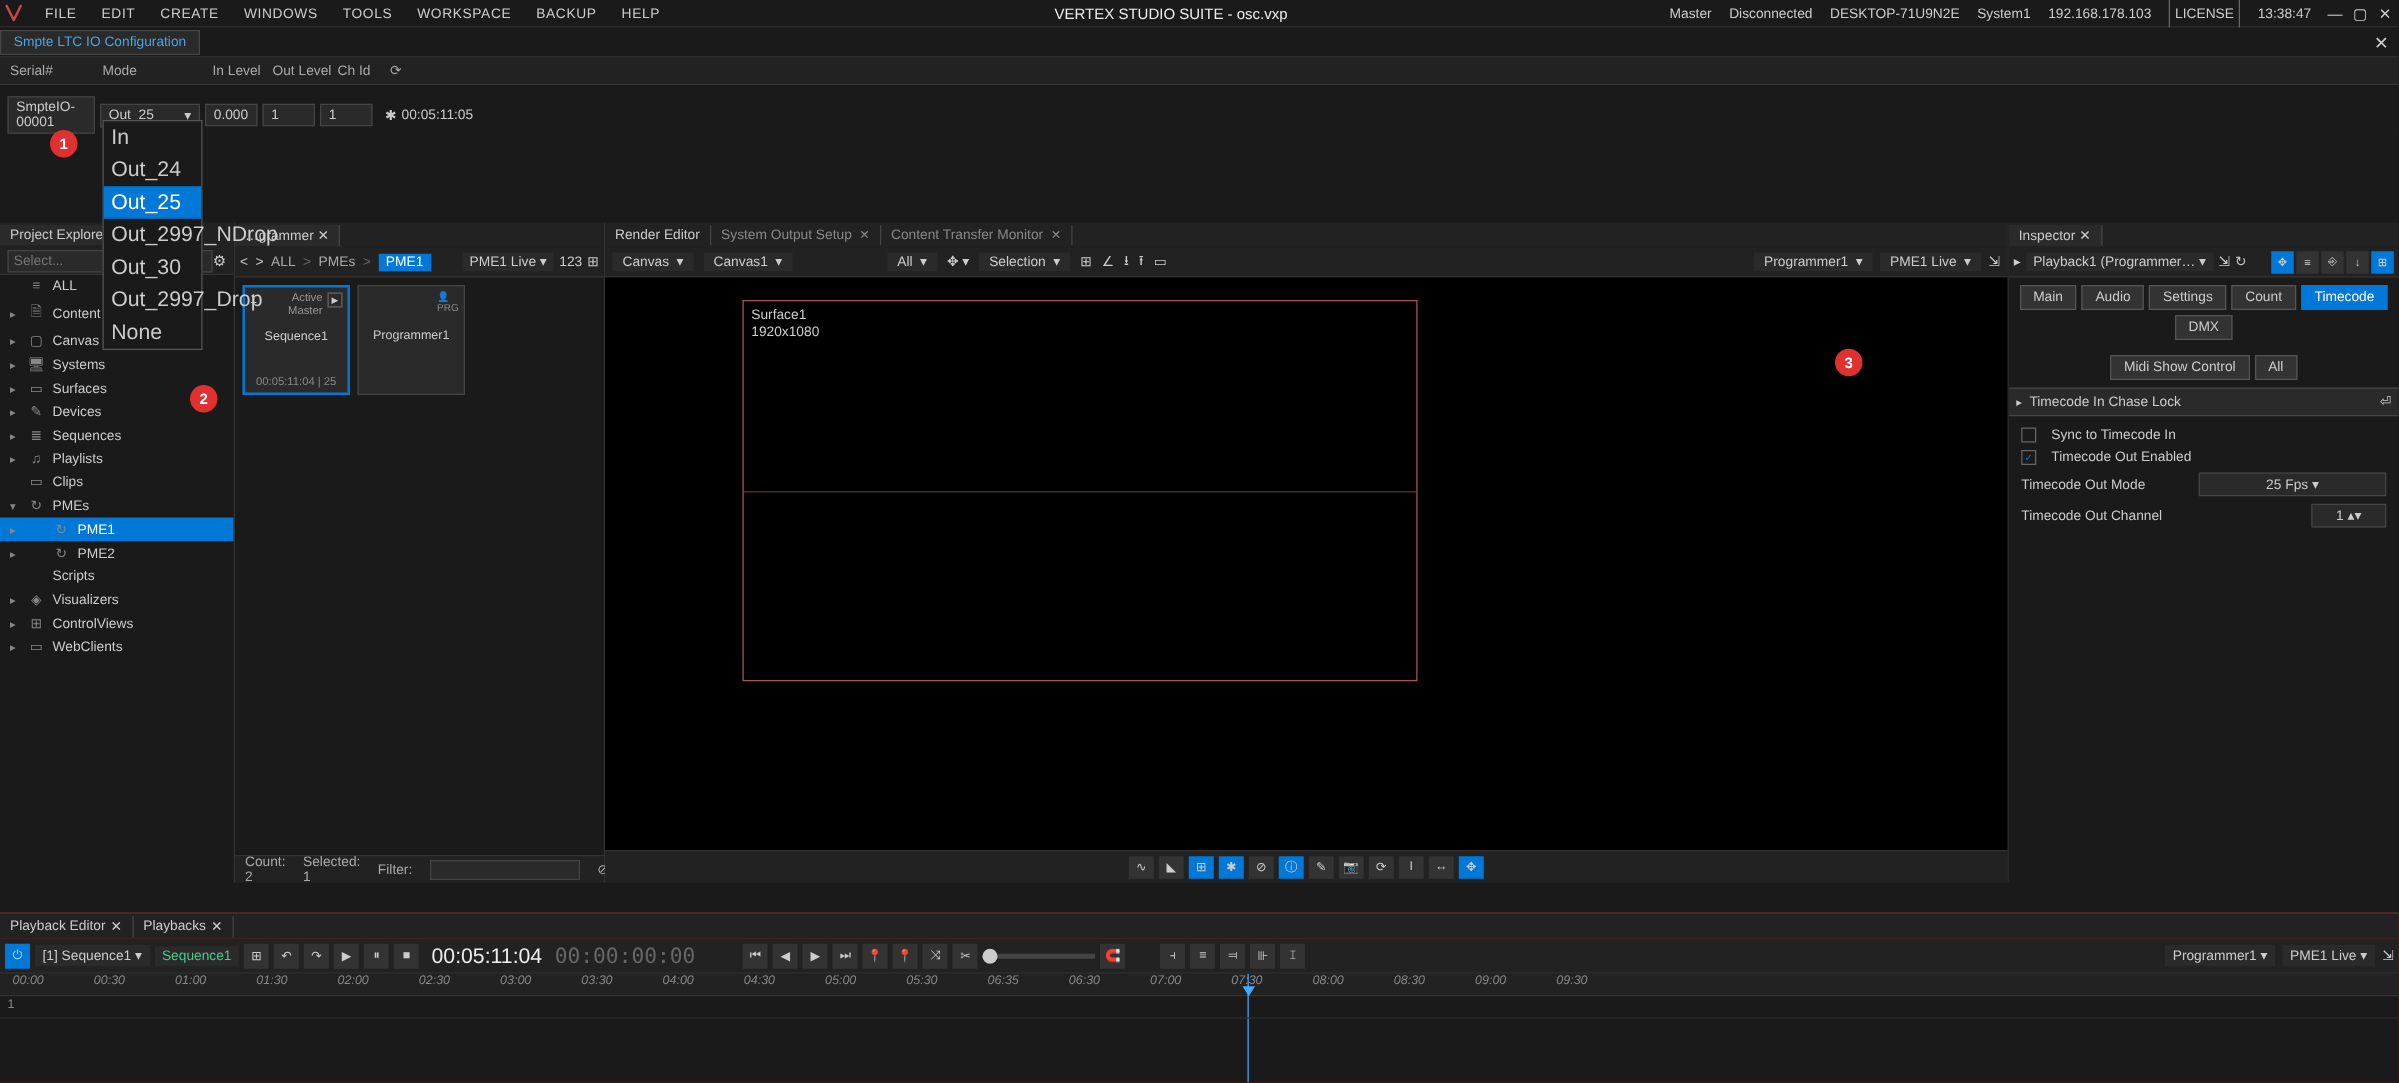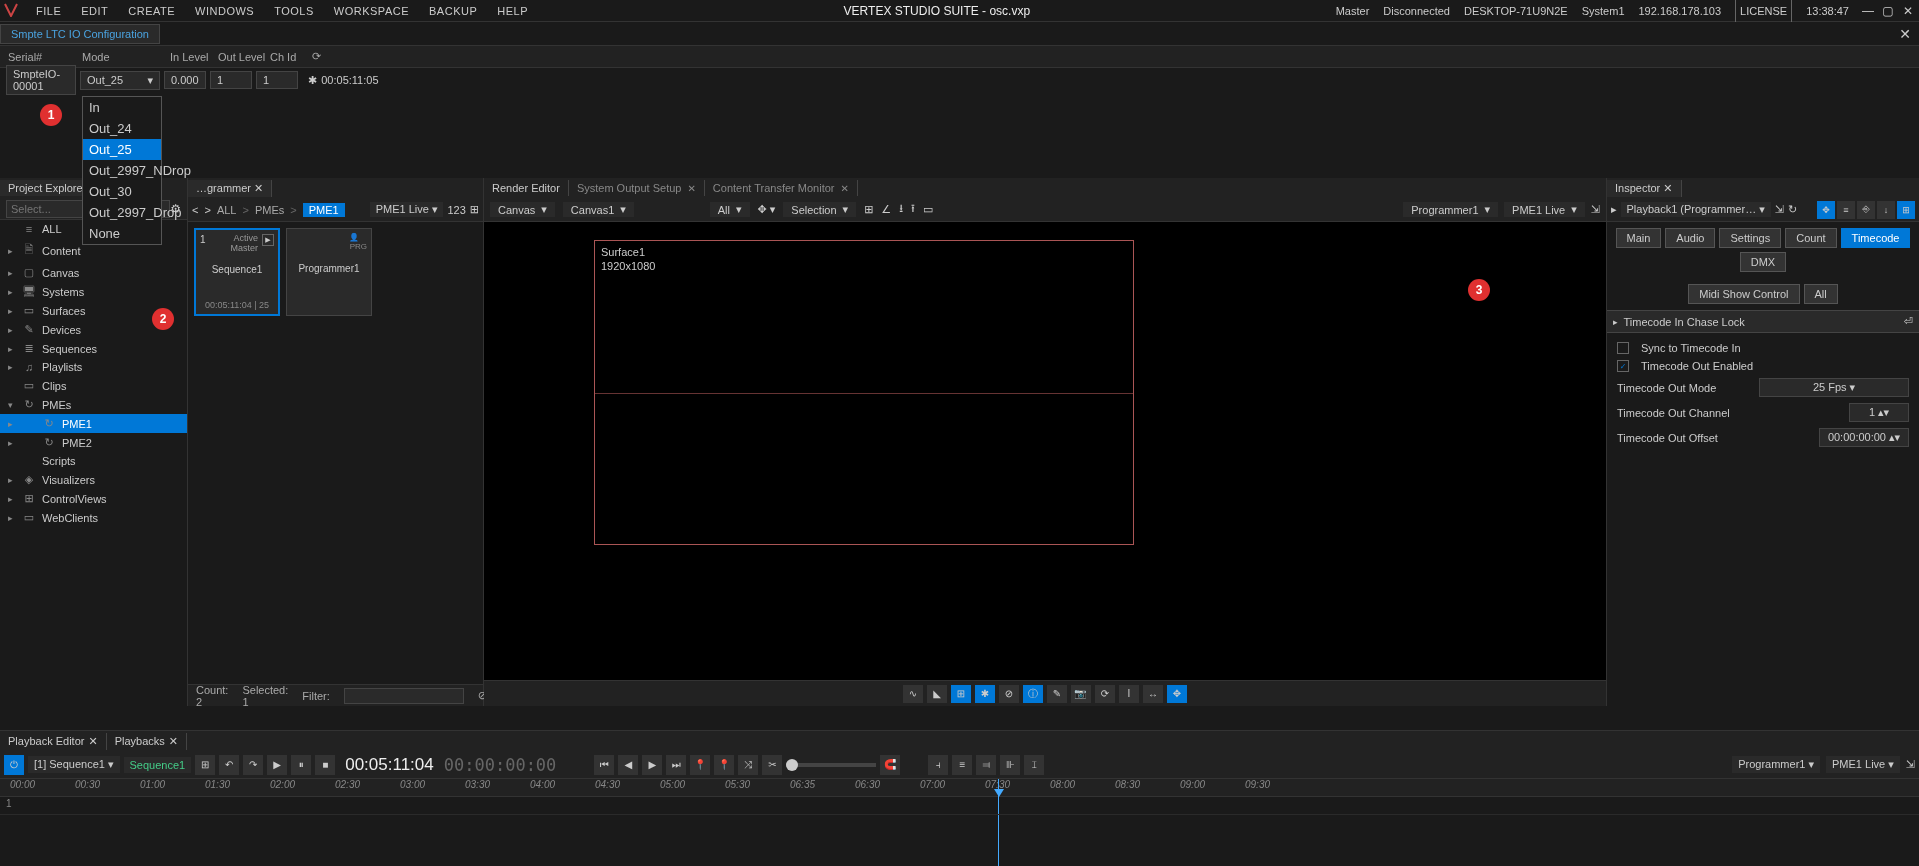--- a/index.html
+++ b/index.html
@@ -18,29 +18,29 @@
 .config-tab-row .close { position: absolute; right: 8px; font-size: 14px; cursor: pointer; }
 
 .config-headers { height: 22px; background: #222; display: flex; align-items: center; padding: 0 8px; gap: 2px; font-size: 11px; color: #aaa; border-bottom: 1px solid #333; }
 .config-headers .col-serial { width: 72px; }
 .config-headers .col-mode { width: 86px; }
 .config-headers .col-inlevel { width: 46px; }
 .config-headers .col-outlevel { width: 50px; }
 .config-headers .col-chid { width: 30px; }
 .config-headers .ref { margin-left: 10px; }
 
-.config-row { height: 24px; background: #1a1a1a; display: flex; align-items: center; padding: 0 6px; gap: 4px; font-size: 11px; position: relative; }
+.config-row { height: 24px; background: #1a1a1a; display: flex; align-items: center; padding: 0 6px; gap: 4px; font-size: 11px; position: relative; margin-top: 12px; }
 .config-row .inp { background: #2a2a2a; border: 1px solid #444; padding: 2px 6px; color: #ccc; }
 .serial-inp { width: 70px; }
 .mode-inp { width: 80px; display: flex; justify-content: space-between; align-items: center; }
 .num-inp { width: 42px; }
 .config-row .star { margin-left: 6px; }
 
 .dropdown-list { position: absolute; top: 96px; left: 82px; width: 80px; background: #1a1a1a; border: 1px solid #555; z-index: 100; }
-.dropdown-list .opt { padding: 3px 6px; font-size: 13px; color: #ccc; }
+.dropdown-list .opt { padding: 3px 6px; font-size: 17px; color: #ccc; }
 .dropdown-list .opt.selected { background: #0078d7; color: #fff; }
 
 .main-area { position: absolute; top: 178px; left: 0; right: 0; bottom: 160px; display: flex; }
 
 .left-panel { width: 188px; background: #1a1a1a; border-right: 1px solid #333; display: flex; flex-direction: column; }
 .panel-tab-row { height: 20px; background: #222; display: flex; align-items: center; font-size: 11px; }
 .panel-tab { padding: 2px 8px; background: #2a2a2a; border-right: 1px solid #444; }
 .panel-filter { height: 22px; background: #222; display: flex; align-items: center; padding: 0 6px; border-bottom: 1px solid #333; }
 .panel-filter input { flex: 1; background: #2a2a2a; border: 1px solid #444; color: #ccc; padding: 2px 4px; font-size: 11px; width: 100px; }
 .panel-filter .gear { margin-left: auto; cursor: pointer; }
@@ -428,24 +428,20 @@
         <span class="lbl">Timecode Out Enabled</span>
       </div>
       <div class="insp-row">
         <span class="lbl">Timecode Out Mode</span>
         <span class="val"><span>25 Fps</span> ▾</span>
       </div>
       <div class="insp-row">
         <span class="lbl">Timecode Out Channel</span>
         <span class="val" style="width:60px"><span>1</span> ▴▾</span>
       </div>
-      <div class="insp-row">
-        <span class="lbl">Timecode Out Offset</span>
-        <span class="val" style="width:90px"><span>00:00:00:00</span> ▴▾</span>
-      </div>
     </div>
   </div>
 
 </div>
 
 <div class="bottom-area">
   <div class="pb-tab-row" id="pb-tabs">
       <div class="tab">
         <span>Playback Editor</span> 
         <span>✕</span>

